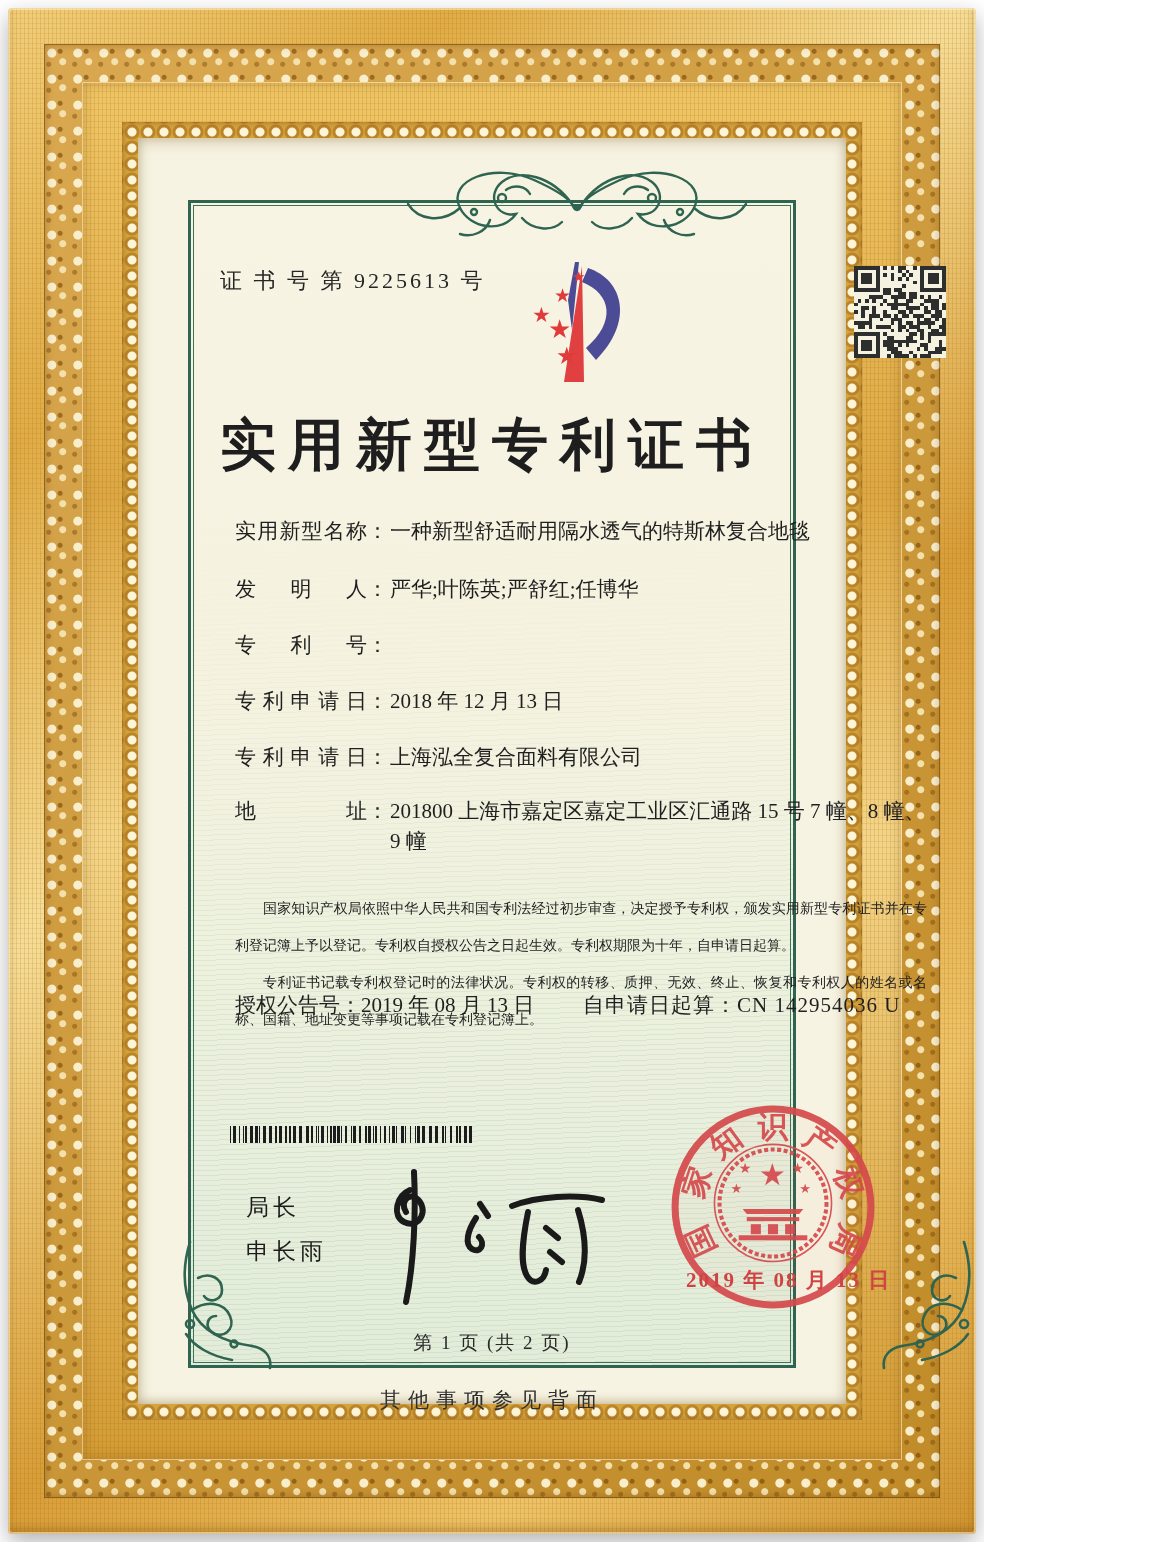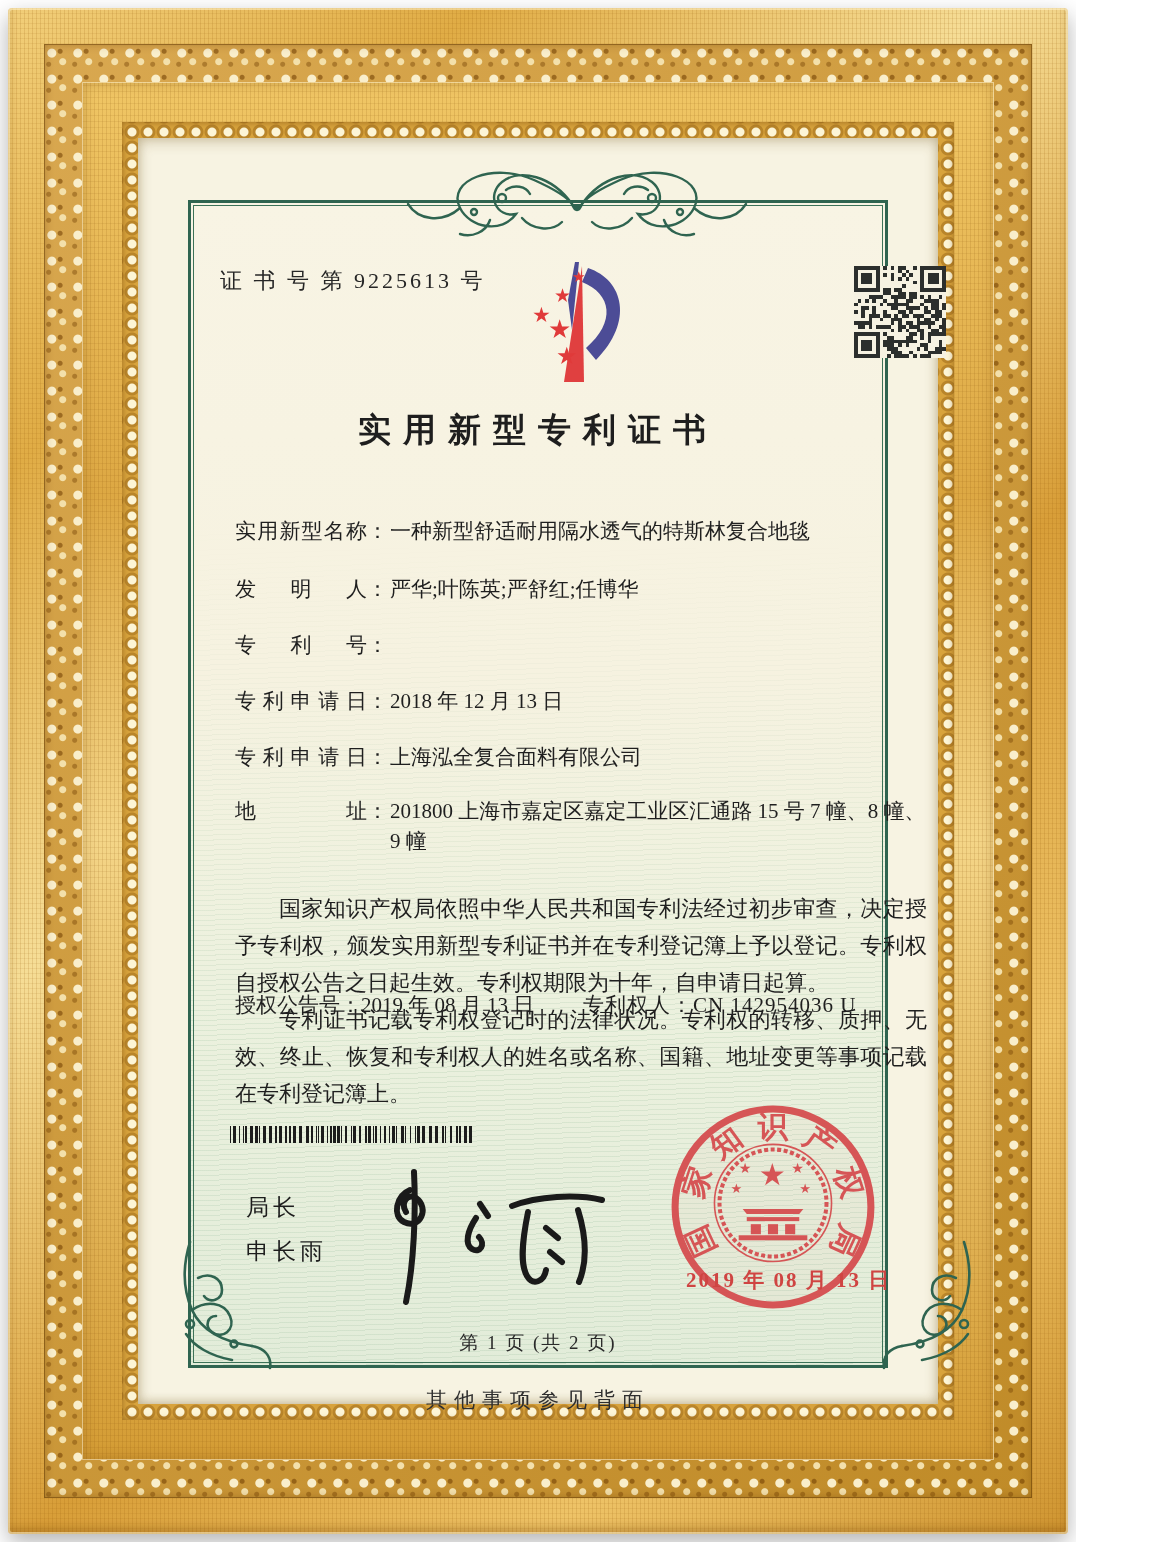--- a/index.html
+++ b/index.html
@@ -1,16 +1,16 @@
 <!DOCTYPE html>
 <html><head>
 <meta charset="utf-8">
 <style>
   html,body{margin:0;padding:0;background:#ffffff;}
-  .stage{position:relative;width:1076px;height:1542px;background:#ffffff;overflow:hidden;
+  .stage{position:relative;width:984px;height:1542px;background:#ffffff;overflow:hidden;
          font-family:"Liberation Serif","DejaVu Serif",serif;}
   
   .band{position:absolute;}
   .f-outer{inset:8px;border-radius:4px;
     background:
       repeating-linear-gradient(90deg, rgba(150,90,10,.16) 0 1px, transparent 1px 4px),
       repeating-linear-gradient(0deg, rgba(150,90,10,.10) 0 1px, transparent 1px 5px),
       linear-gradient(135deg,#f2cf7a 0%,#e0ac45 18%,#f6dd96 38%,#d89e38 60%,#eec367 80%,#cf9531 100%);
     box-shadow:0 8px 22px rgba(0,0,0,.30), inset 0 0 0 2px rgba(255,244,205,.55), inset 0 -6px 10px rgba(120,70,5,.35);}
   .f-ornament{inset:44px;
@@ -42,30 +42,30 @@
   .inner-tint:before{content:"";position:absolute;inset:0;
     background:repeating-linear-gradient(178deg, rgba(110,165,125,.14) 0 1px, rgba(0,0,0,0) 1px 5px);
     -webkit-mask:linear-gradient(180deg,transparent 0 28%,#000 72%);
     mask:linear-gradient(180deg,transparent 0 28%,#000 72%);}
   .green-border{position:absolute;left:50px;right:50px;top:62px;bottom:36px;
     border:3px solid #2f6450;pointer-events:none;}
   .green-border:after{content:"";position:absolute;inset:2px;border:1.5px solid #3c7258;}
   .flourish{position:absolute;pointer-events:none;}
   
   .cert-no{position:absolute;left:82px;top:128px;font-size:22px;letter-spacing:3px;color:#262626;}
-  .title{position:absolute;left:0;right:0;top:270px;text-align:center;font-size:33px;font-weight:bold;
+  .title{position:absolute;left:0;right:0;top:270px;text-align:center;font-size:56px;font-weight:bold;
          letter-spacing:12px;color:#1e1e1e;}
   .rows{position:absolute;left:97px;top:378px;width:692px;font-size:21px;color:#1f1f1f;}
   .frow{position:absolute;left:0;right:0;display:flex;align-items:flex-start;line-height:30px;}
   .flabel{display:inline-block;width:132px;text-align:justify;text-align-last:justify;flex:0 0 132px;}
   .fcolon{flex:0 0 auto;}
   .fvalue{flex:1 1 auto;padding-left:2px;}
   .grant-left{position:absolute;left:0;top:0;}
   .grant-right{position:absolute;left:348px;top:0;letter-spacing:1px;}
-  .paras{position:absolute;left:97px;top:752px;width:692px;font-size:22px;line-height:37px;
+  .paras{position:absolute;left:97px;top:752px;width:692px;font-size:14px;line-height:37px;
          color:#1f1f1f;text-align:justify;}
   .paras p{margin:0;text-indent:2em;}
   .barcode{position:absolute;left:92px;top:988px;width:242px;height:17px;display:flex;align-items:stretch;}
   .barcode div{height:100%;}
   .director-title{position:absolute;left:108px;top:1054px;font-size:23px;letter-spacing:4px;color:#1d1d1d;
     font-family:"Liberation Sans","DejaVu Sans",sans-serif;}
   .director-name{position:absolute;left:108px;top:1098px;font-size:23px;letter-spacing:4px;color:#1d1d1d;
     font-family:"Liberation Sans","DejaVu Sans",sans-serif;}
   .sig{position:absolute;left:232px;top:1022px;}
   .seal{position:absolute;left:528px;top:962px;opacity:.92;}
@@ -396,21 +396,21 @@
       <div class="frow" style="top:280px">
         <span class="flabel">地址</span>
           <span class="fcolon">：</span>
         <span class="fvalue">201800 上海市嘉定区嘉定工业区汇通路 15 号 7 幢、8 幢、9 幢</span>
       </div>
       <div class="frow" style="top:474px">
         <span class="grant-left">
           <span>授权公告号</span><span>：</span><span>2019 年 08 月 13 日</span>
         </span>
         <span class="grant-right">
-          <span>专利权人</span><span>：</span><span>CN 142954036 U</span>
+          <span>自申请日起算</span><span>：</span><span>CN 142954036 U</span>
         </span>
       </div>
     </div>
 
     <div class="paras">
       <p>国家知识产权局依照中华人民共和国专利法经过初步审查，决定授予专利权，颁发实用新型专利证书并在专利登记簿上予以登记。专利权自授权公告之日起生效。专利权期限为十年，自申请日起算。</p>
       <p>专利证书记载专利权登记时的法律状况。专利权的转移、质押、无效、终止、恢复和专利权人的姓名或名称、国籍、地址变更等事项记载在专利登记簿上。</p>
     </div>
 
     <div class="barcode" id="barcode">

